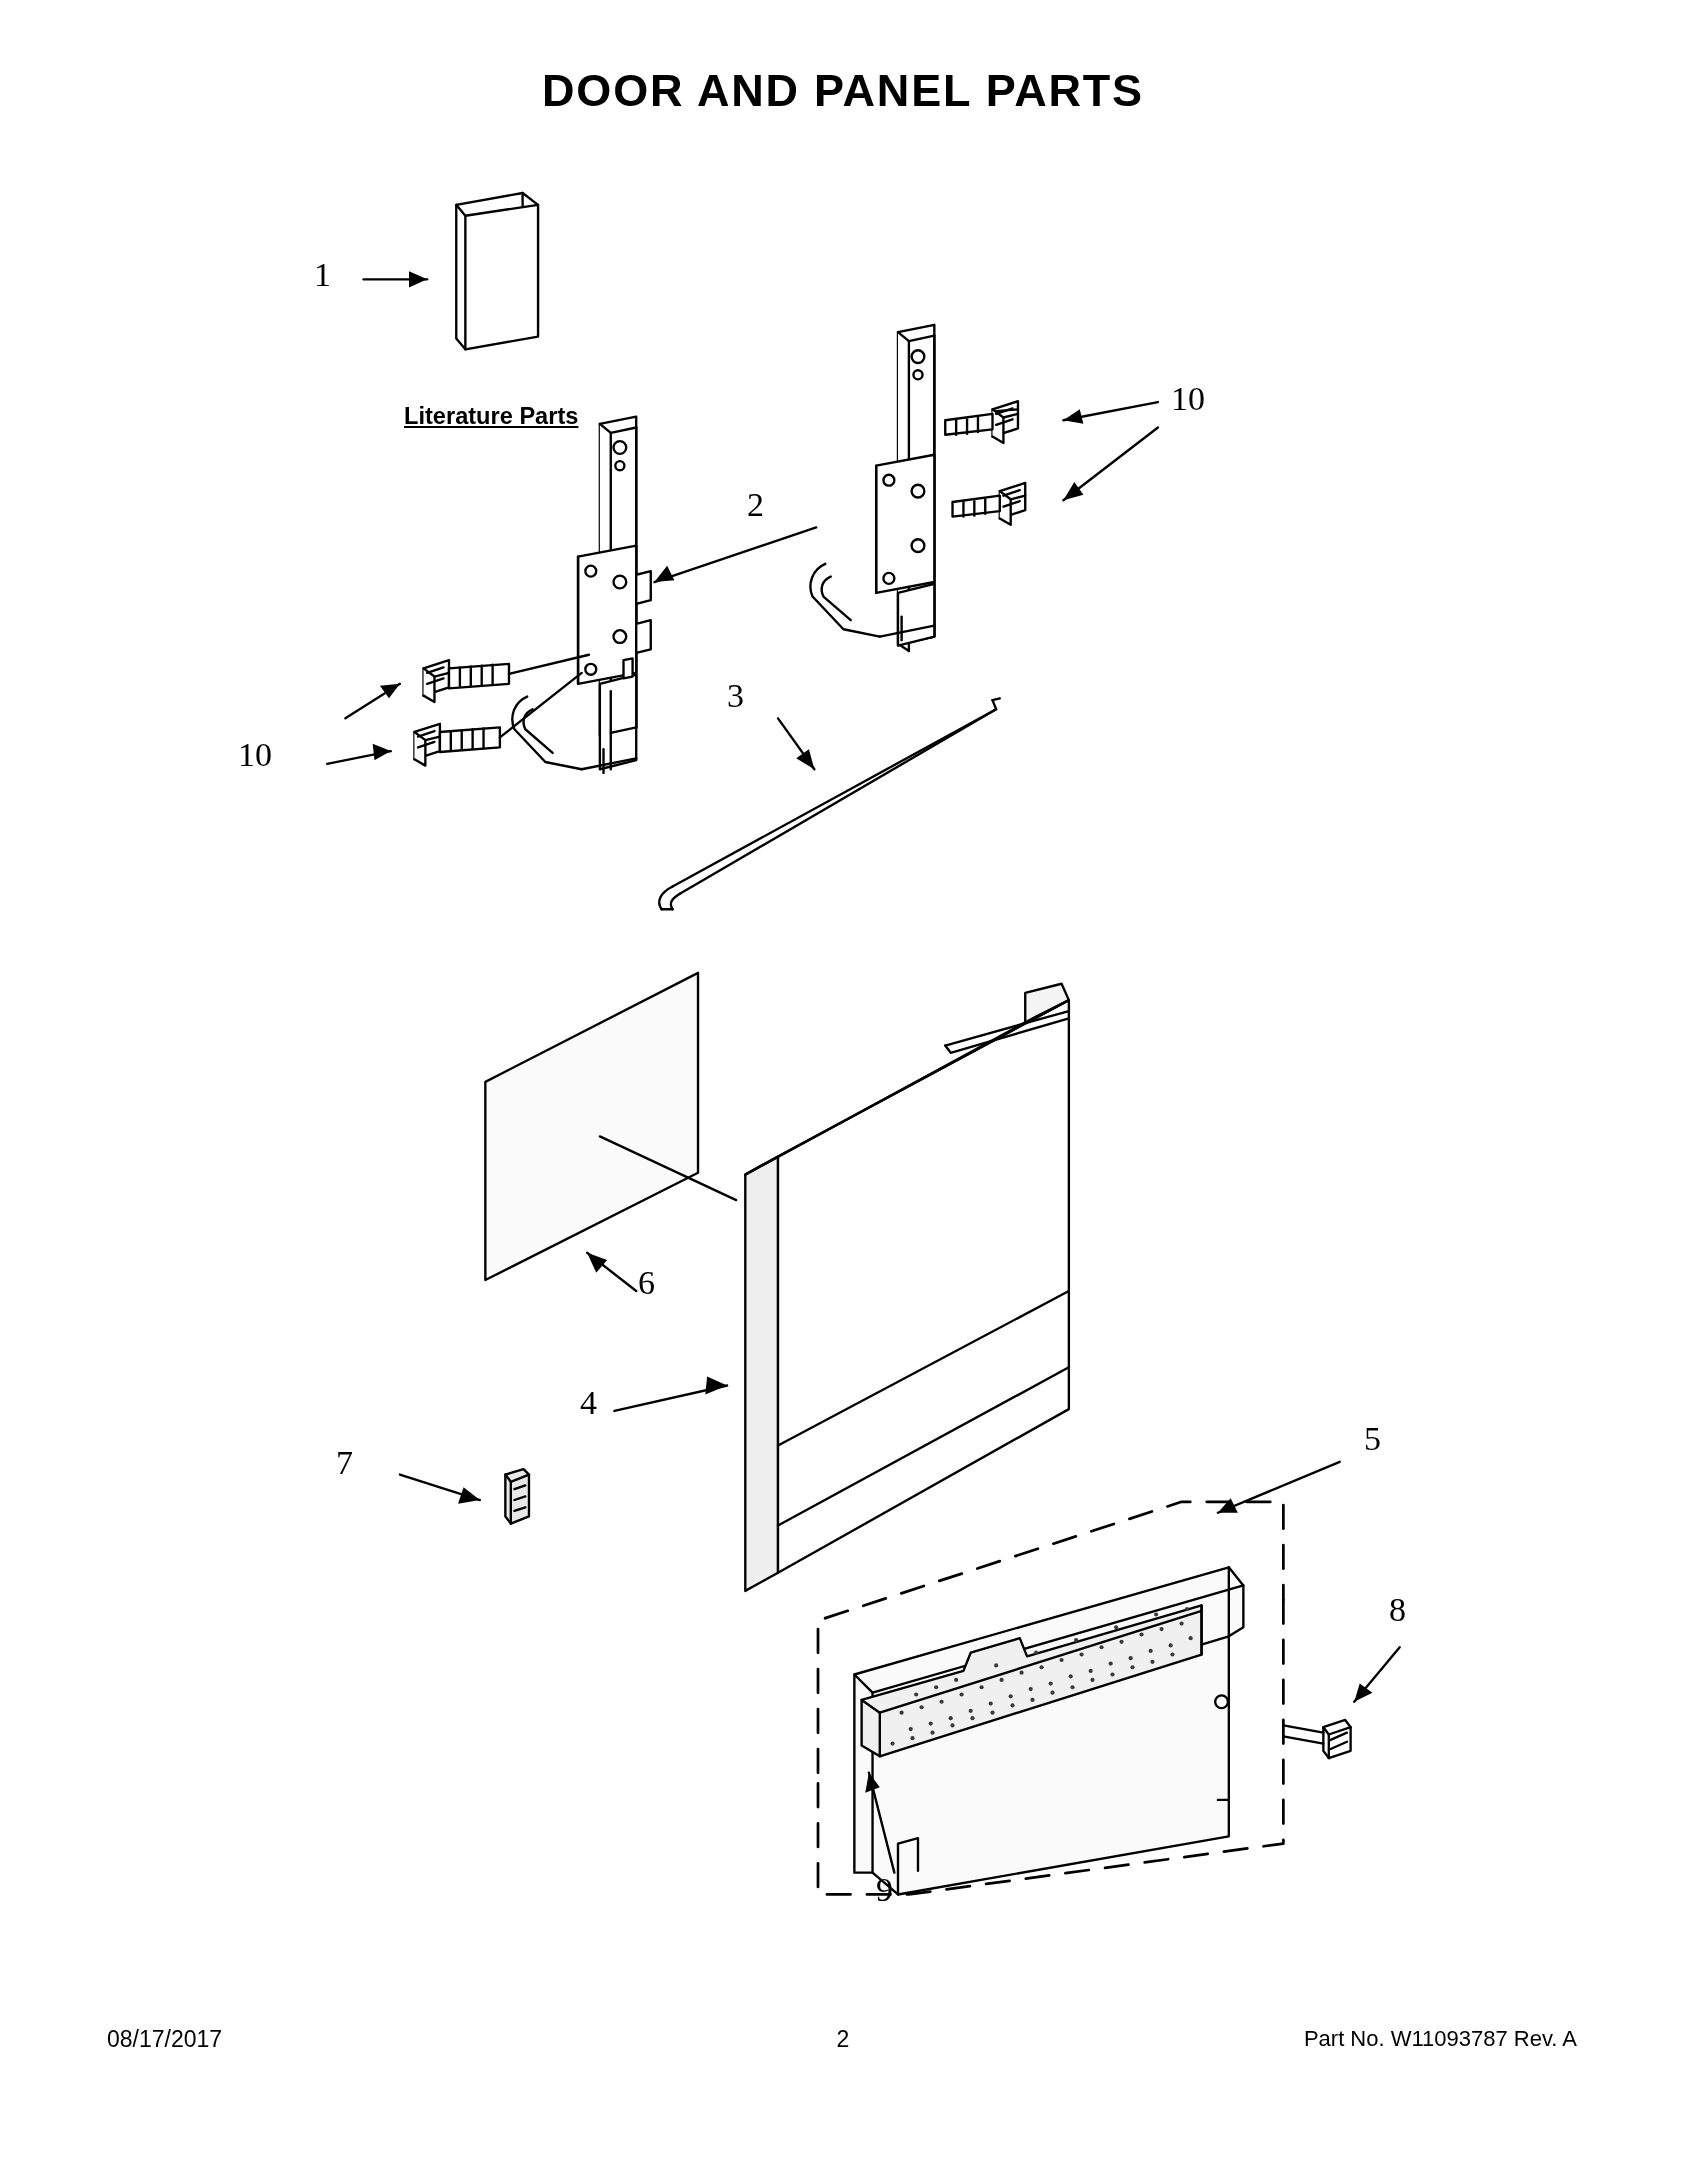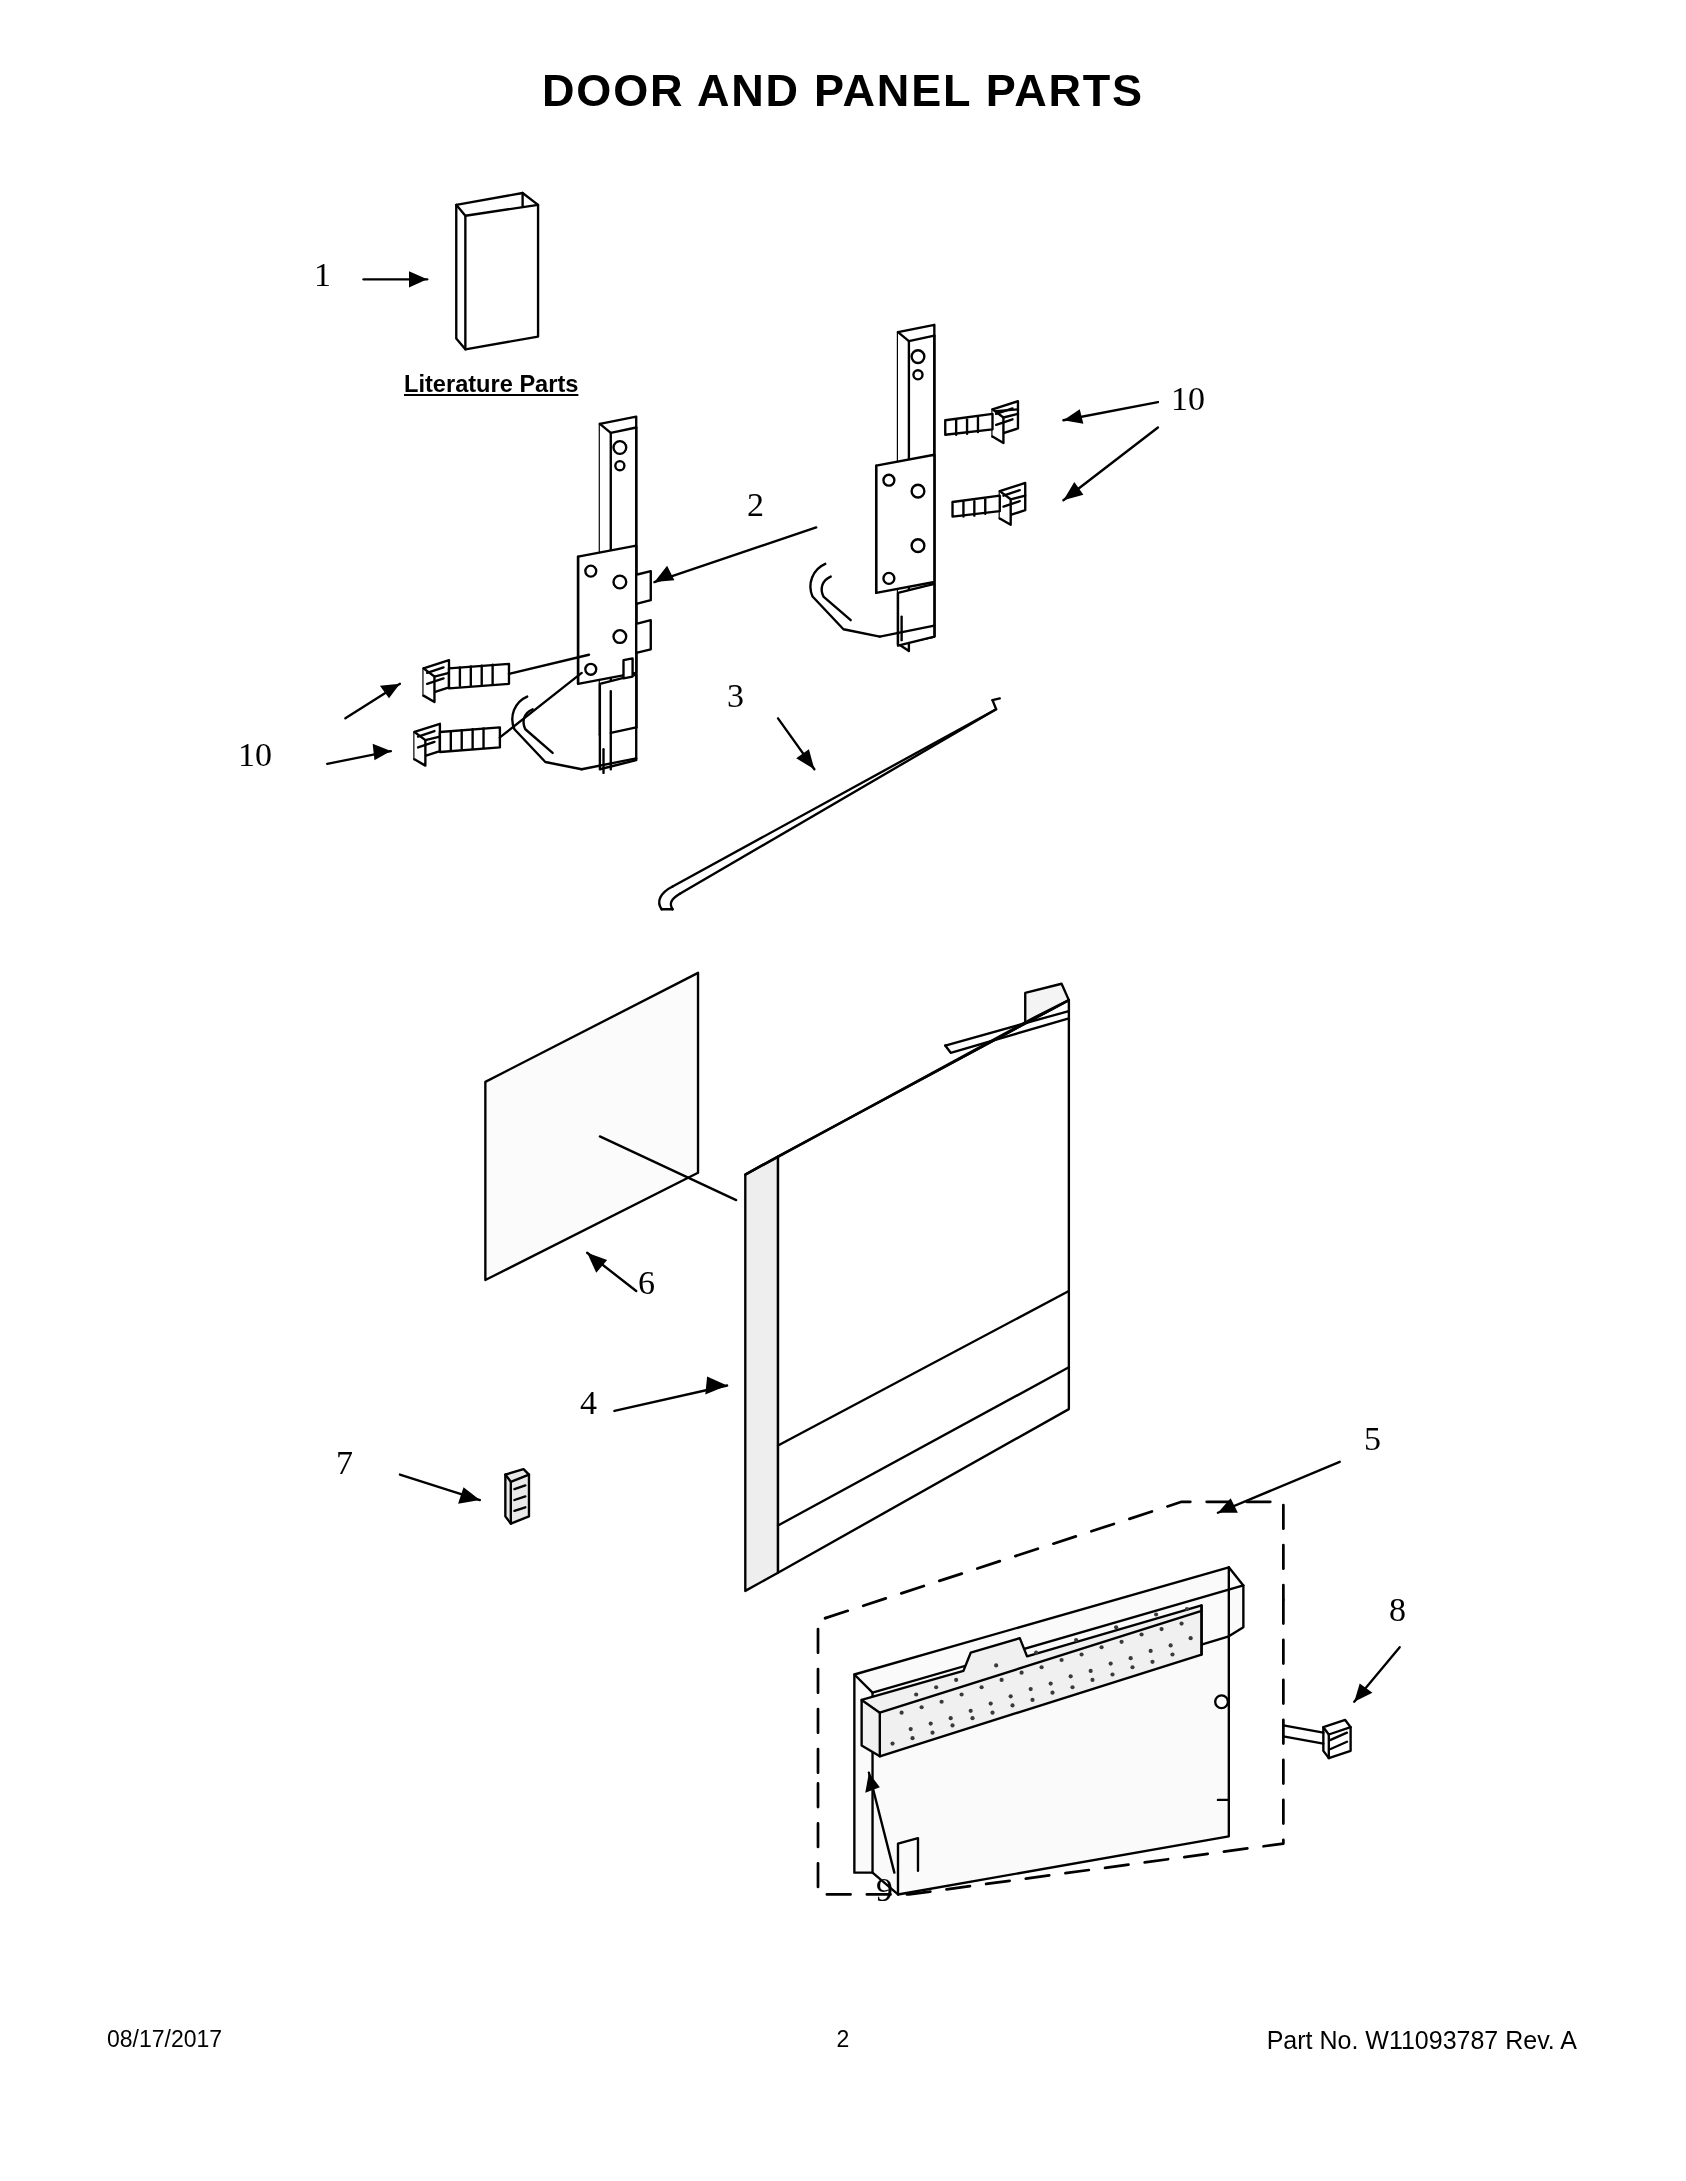--- a/index.html
+++ b/index.html
@@ -46,20 +46,21 @@
     color: #000;
     white-space: nowrap;
   }
   .lit-label {
     position: absolute;
     font-size: 23.6px;
     font-weight: bold;
     font-family: "Liberation Sans", sans-serif;
     text-decoration: underline;
     white-space: nowrap;
+    margin-top: 32px;
   }
   .footer-left {
     position: absolute;
     left: 107px;
     top: 2026px;
     font-size: 23px;
     font-family: "Liberation Sans", sans-serif;
   }
   .footer-center {
     position: absolute;
@@ -67,21 +68,21 @@
     top: 2026px;
     width: 1686px;
     text-align: center;
     font-size: 23px;
     font-family: "Liberation Sans", sans-serif;
   }
   .footer-right {
     position: absolute;
     right: 109px;
     top: 2026px;
-    font-size: 25px;
+    font-size: 22px;
     font-family: "Liberation Sans", sans-serif;
     white-space: nowrap;
   }
 </style>
 </head>
 <body>
 
 <div id="page">
 
   <div id="title">DOOR AND PANEL PARTS</div>

